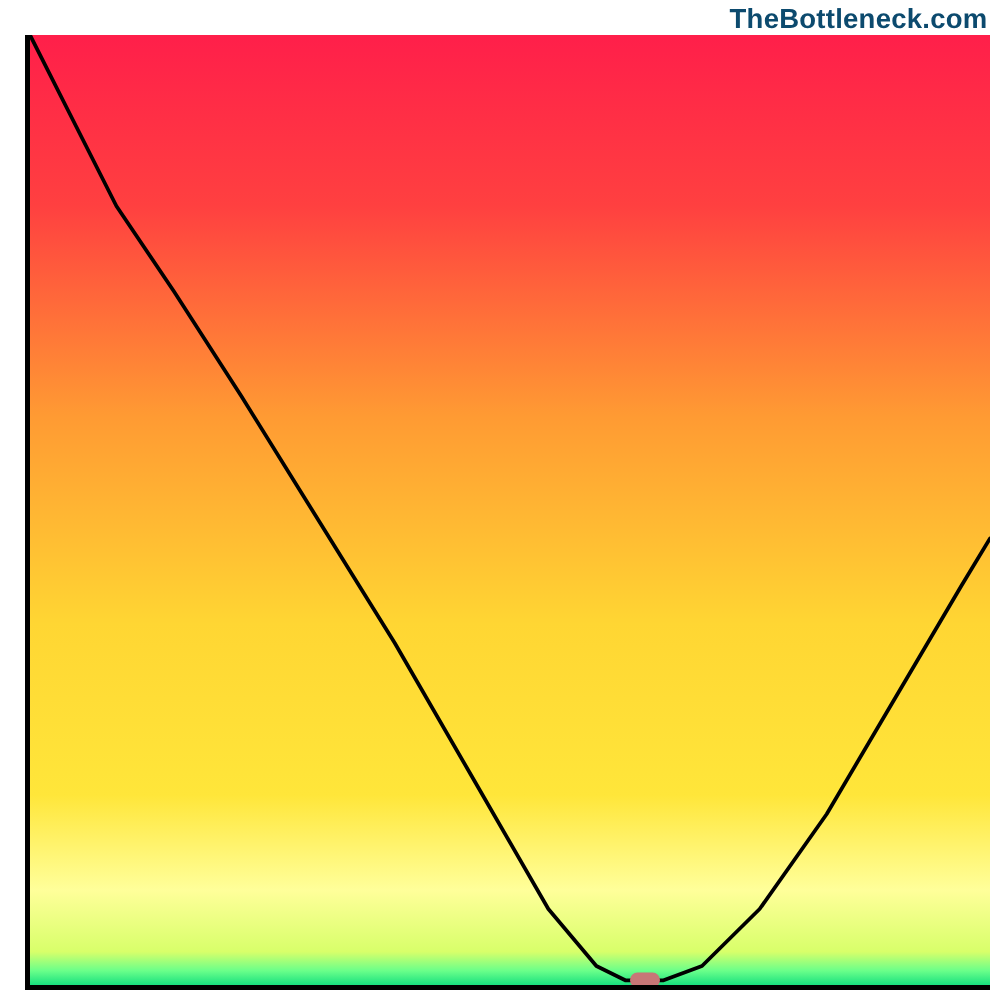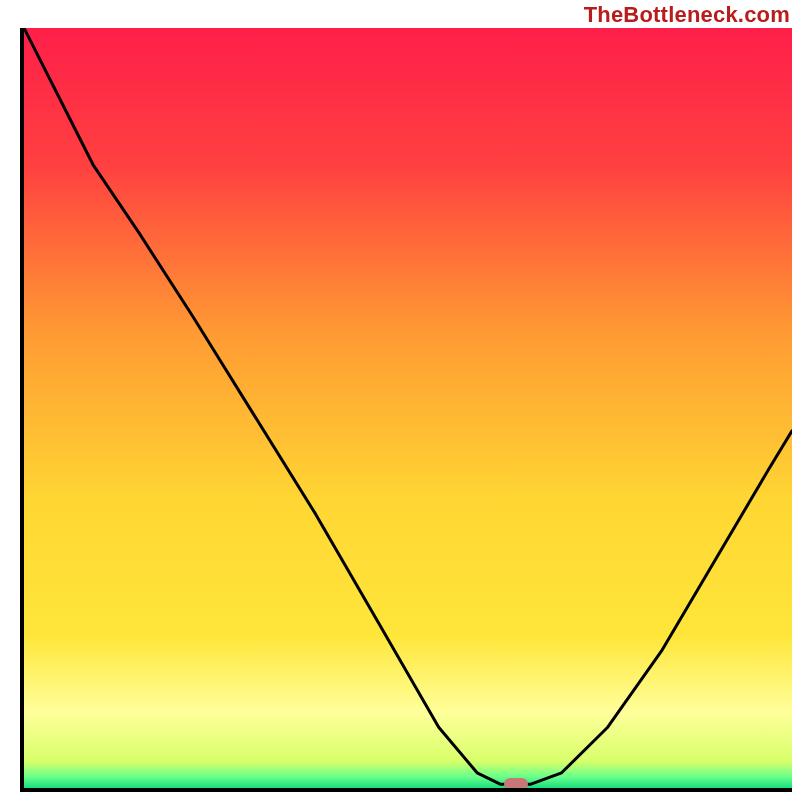--- a/index.html
+++ b/index.html
@@ -15,21 +15,21 @@
     position: relative;
     width: 800px;
     height: 800px;
   }
   .attrib {
     position: absolute;
     top: 2px;
     right: 10px;
     font-size: 22px;
     font-weight: 600;
-    color: #b91c1c;
+    color: #0c4a6e;
     letter-spacing: 0.2px;
   }
   .plot {
     position: absolute;
     left: 20px;
     top: 28px;
     width: 772px;
     height: 764px;
     border-left: 4px solid #000;
     border-bottom: 4px solid #000;

